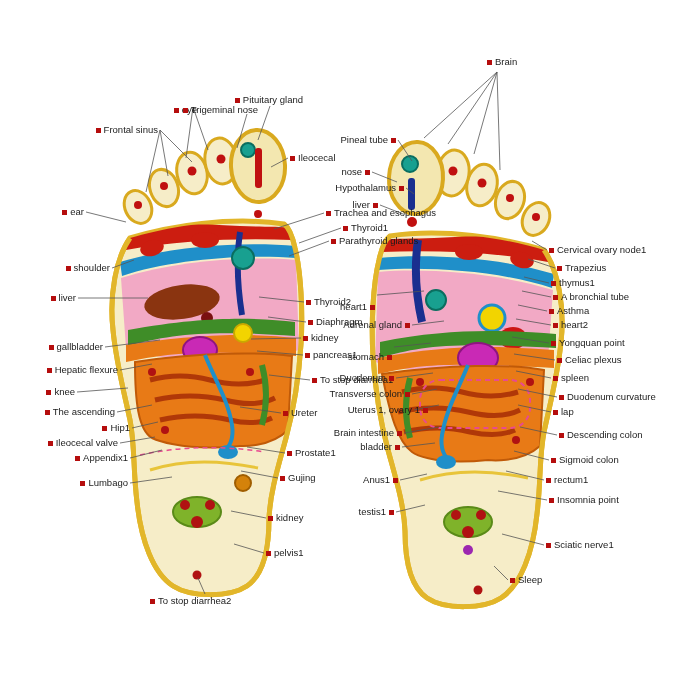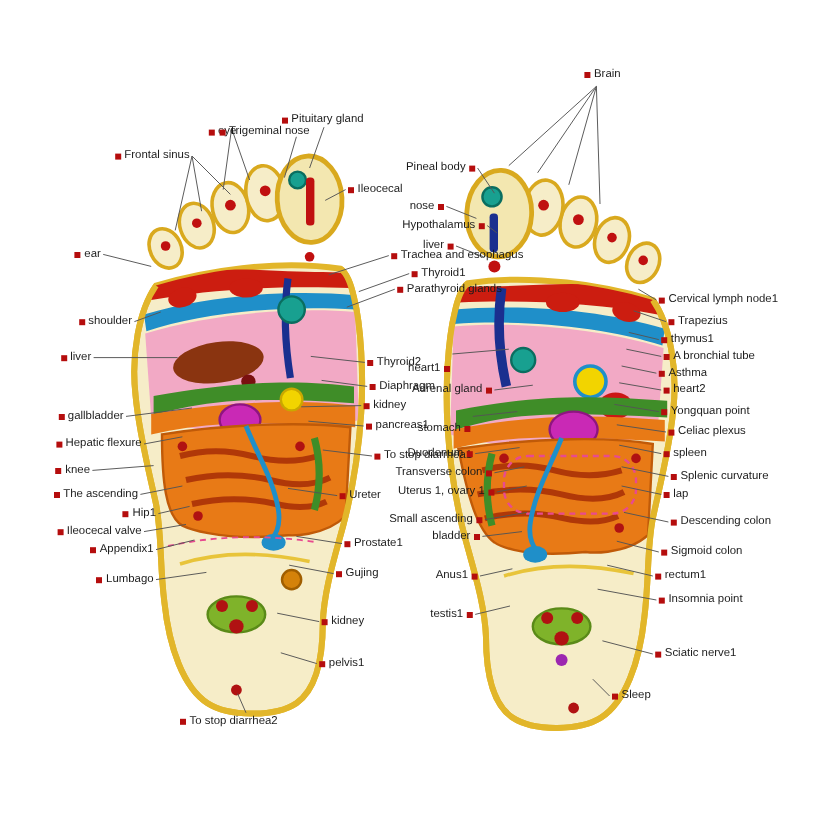--- a/index.html
+++ b/index.html
@@ -320,21 +320,21 @@
 <div class="lbl" style="left:268px;top:512px">
       <span class="sq"></span>
       <span class="t">kidney</span>
     </div>
 <div class="lbl" style="left:266px;top:547px">
       <span class="sq"></span>
       <span class="t">pelvis1</span>
     </div>
 
 <div class="lbl" style="right:283px;top:134px">
-      <span class="t">Pineal body</span>
+      <span class="t">Pineal tube</span>
       <span class="sq"></span>
     </div>
 <div class="lbl" style="right:309px;top:166px">
       <span class="t">nose</span>
       <span class="sq"></span>
     </div>
 <div class="lbl" style="right:275px;top:182px">
       <span class="t">Hypothalamus</span>
       <span class="sq"></span>
     </div>
@@ -355,26 +355,26 @@
       <span class="sq"></span>
     </div>
 <div class="lbl" style="right:285px;top:372px">
       <span class="t">Duodenum</span>
       <span class="sq"></span>
     </div>
 <div class="lbl" style="right:269px;top:388px">
       <span class="t">Transverse colon</span>
       <span class="sq"></span>
     </div>
-<div class="lbl" style="right:267px;top:404px">
+<div class="lbl" style="right:251px;top:404px">
       <span class="t">Uterus 1, ovary 1</span>
       <span class="sq"></span>
     </div>
 <div class="lbl" style="right:277px;top:427px">
-      <span class="t">Small ascending</span>
+      <span class="t">Brain intestine</span>
       <span class="sq"></span>
     </div>
 <div class="lbl" style="right:279px;top:441px">
       <span class="t">bladder</span>
       <span class="sq"></span>
     </div>
 <div class="lbl" style="right:281px;top:474px">
       <span class="t">Anus1</span>
       <span class="sq"></span>
     </div>
@@ -382,21 +382,21 @@
       <span class="t">testis1</span>
       <span class="sq"></span>
     </div>
 
 <div class="lbl" style="left:487px;top:56px">
       <span class="sq"></span>
       <span class="t">Brain</span>
     </div>
 <div class="lbl" style="left:549px;top:244px">
       <span class="sq"></span>
-      <span class="t">Cervical lymph node1</span>
+      <span class="t">Cervical ovary node1</span>
     </div>
 <div class="lbl" style="left:557px;top:262px">
       <span class="sq"></span>
       <span class="t">Trapezius</span>
     </div>
 <div class="lbl" style="left:551px;top:277px">
       <span class="sq"></span>
       <span class="t">thymus1</span>
     </div>
 <div class="lbl" style="left:553px;top:291px">
@@ -418,21 +418,21 @@
 <div class="lbl" style="left:557px;top:354px">
       <span class="sq"></span>
       <span class="t">Celiac plexus</span>
     </div>
 <div class="lbl" style="left:553px;top:372px">
       <span class="sq"></span>
       <span class="t">spleen</span>
     </div>
 <div class="lbl" style="left:559px;top:391px">
       <span class="sq"></span>
-      <span class="t">Splenic curvature</span>
+      <span class="t">Duodenum curvature</span>
     </div>
 <div class="lbl" style="left:553px;top:406px">
       <span class="sq"></span>
       <span class="t">lap</span>
     </div>
 <div class="lbl" style="left:559px;top:429px">
       <span class="sq"></span>
       <span class="t">Descending colon</span>
     </div>
 <div class="lbl" style="left:551px;top:454px">

